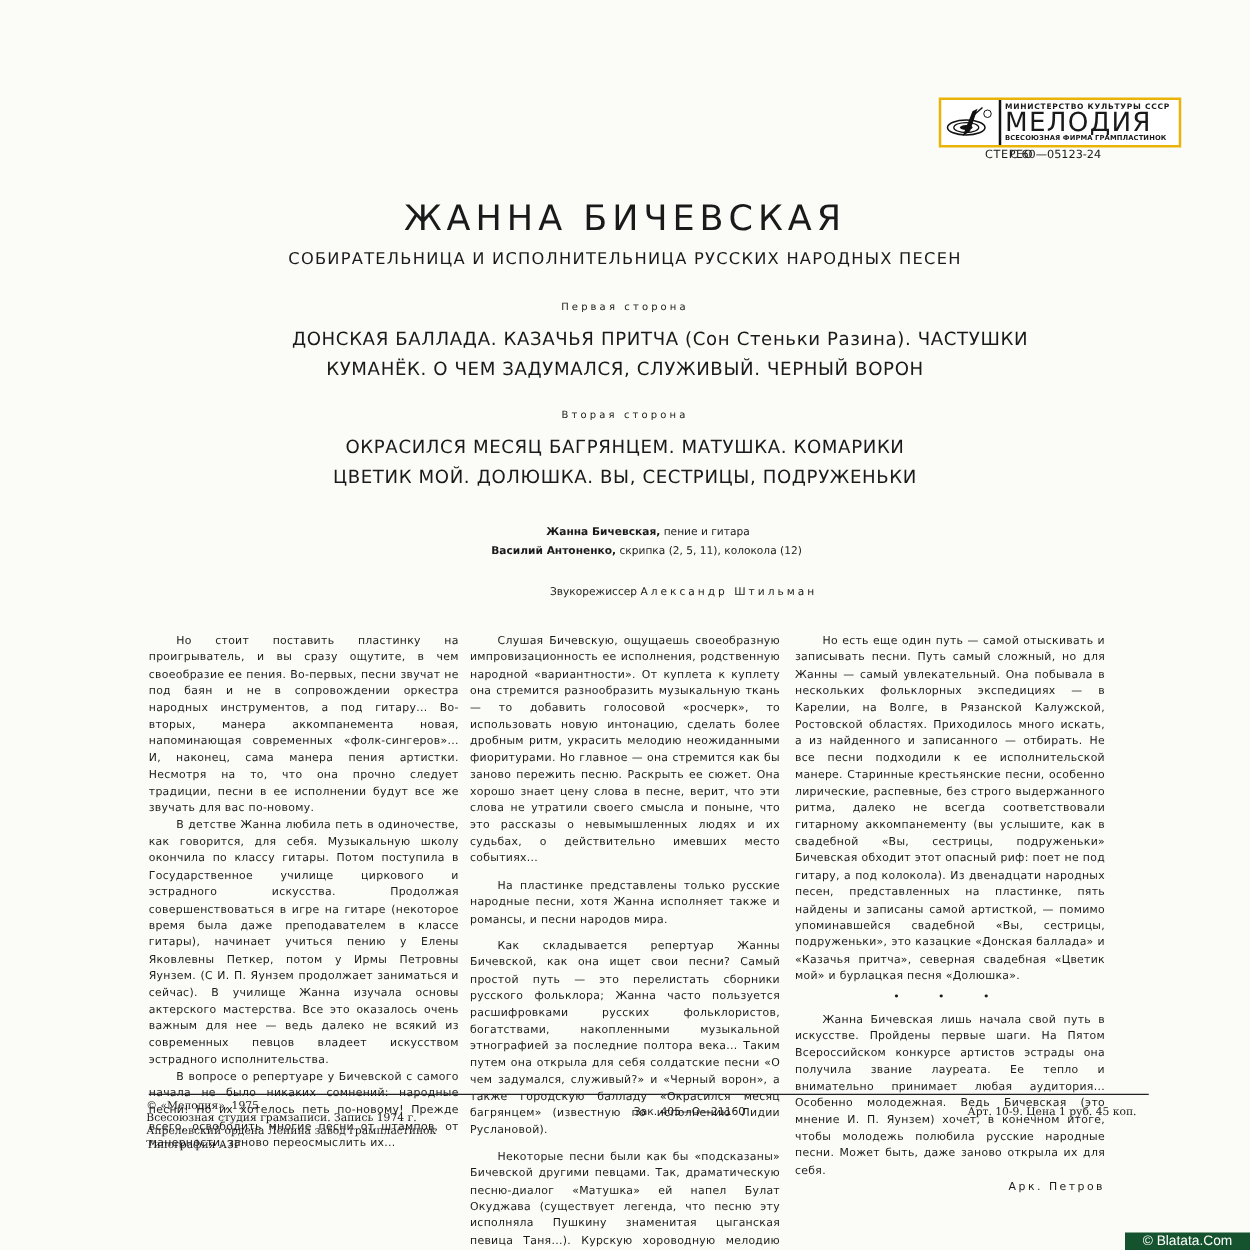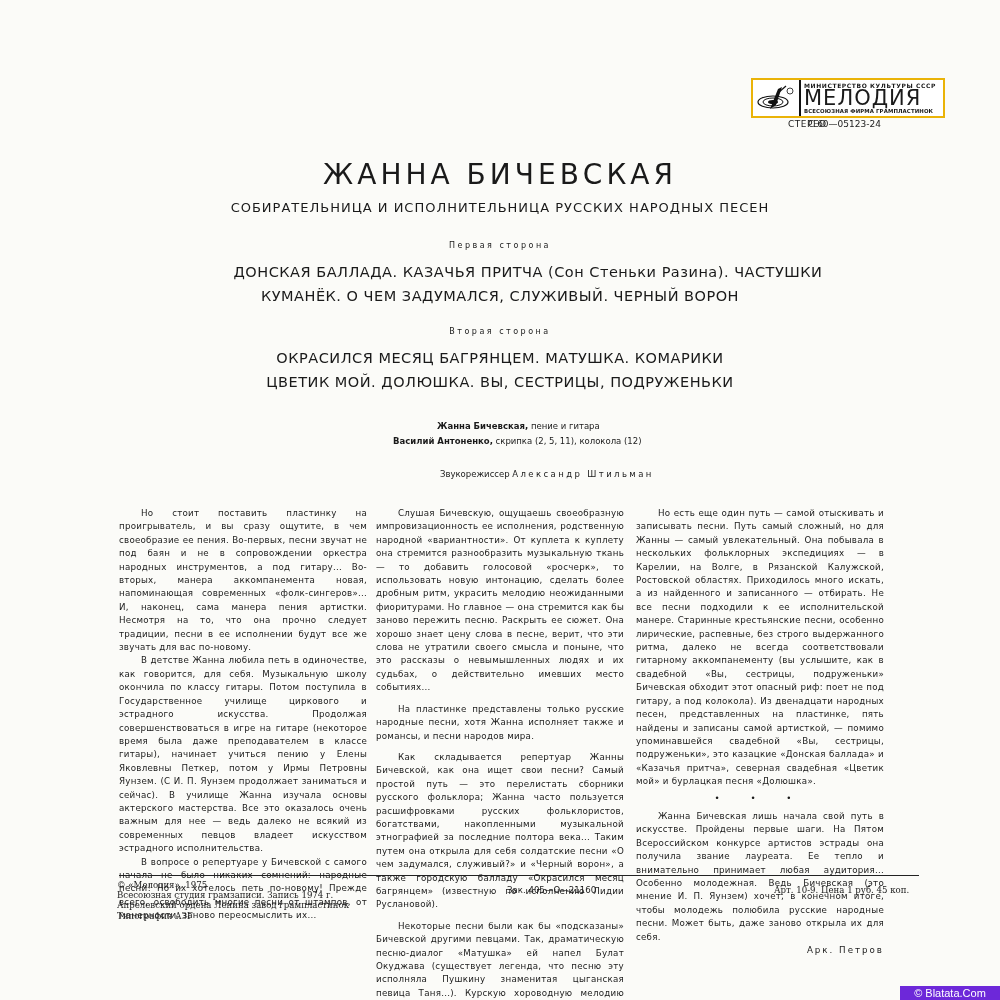--- a/index.html
+++ b/index.html
@@ -25,21 +25,21 @@
   .col p.gap{margin-top:8px;}
   .col1{left:119px;}
   .col2{left:376px;}
   .col3{left:636px;}
   .stars{text-align:center;letter-spacing:14px;margin:3px 0 5px 0;}
   .signature{text-align:right;letter-spacing:2px;text-indent:0 !important;}
   .rule{position:absolute;left:119px;top:875px;width:800px;height:1px;background:#222;}
   .imprint{position:absolute;left:117px;top:880px;font-family:"DejaVu Serif",serif;font-size:8.6px;line-height:10.2px;}
   .order{position:absolute;left:507px;top:885px;font-size:8.6px;}
   .price{position:absolute;left:774px;top:885px;font-family:"DejaVu Serif",serif;font-size:8.6px;white-space:nowrap;}
-  .watermark{position:absolute;left:900px;top:986px;height:14px;width:100px;background:#6d28d9;color:#fff;font-size:11px;line-height:14px;text-align:center;font-family:"Liberation Sans",sans-serif;}
+  .watermark{position:absolute;left:900px;top:986px;height:14px;width:100px;background:#14532d;color:#fff;font-size:11px;line-height:14px;text-align:center;font-family:"Liberation Sans",sans-serif;}
 </style>
 </head>
 <body>
 
 <div class="logo-box">
   <div class="logo-emblem">
     <svg width="40" height="30" viewBox="0 0 40 30">
       <ellipse cx="17" cy="19" rx="15" ry="6" fill="none" stroke="#111" stroke-width="1.2"></ellipse>
       <ellipse cx="17" cy="19" rx="10" ry="4" fill="none" stroke="#111" stroke-width="1"></ellipse>
       <ellipse cx="17" cy="19" rx="5" ry="2" fill="#111"></ellipse>

